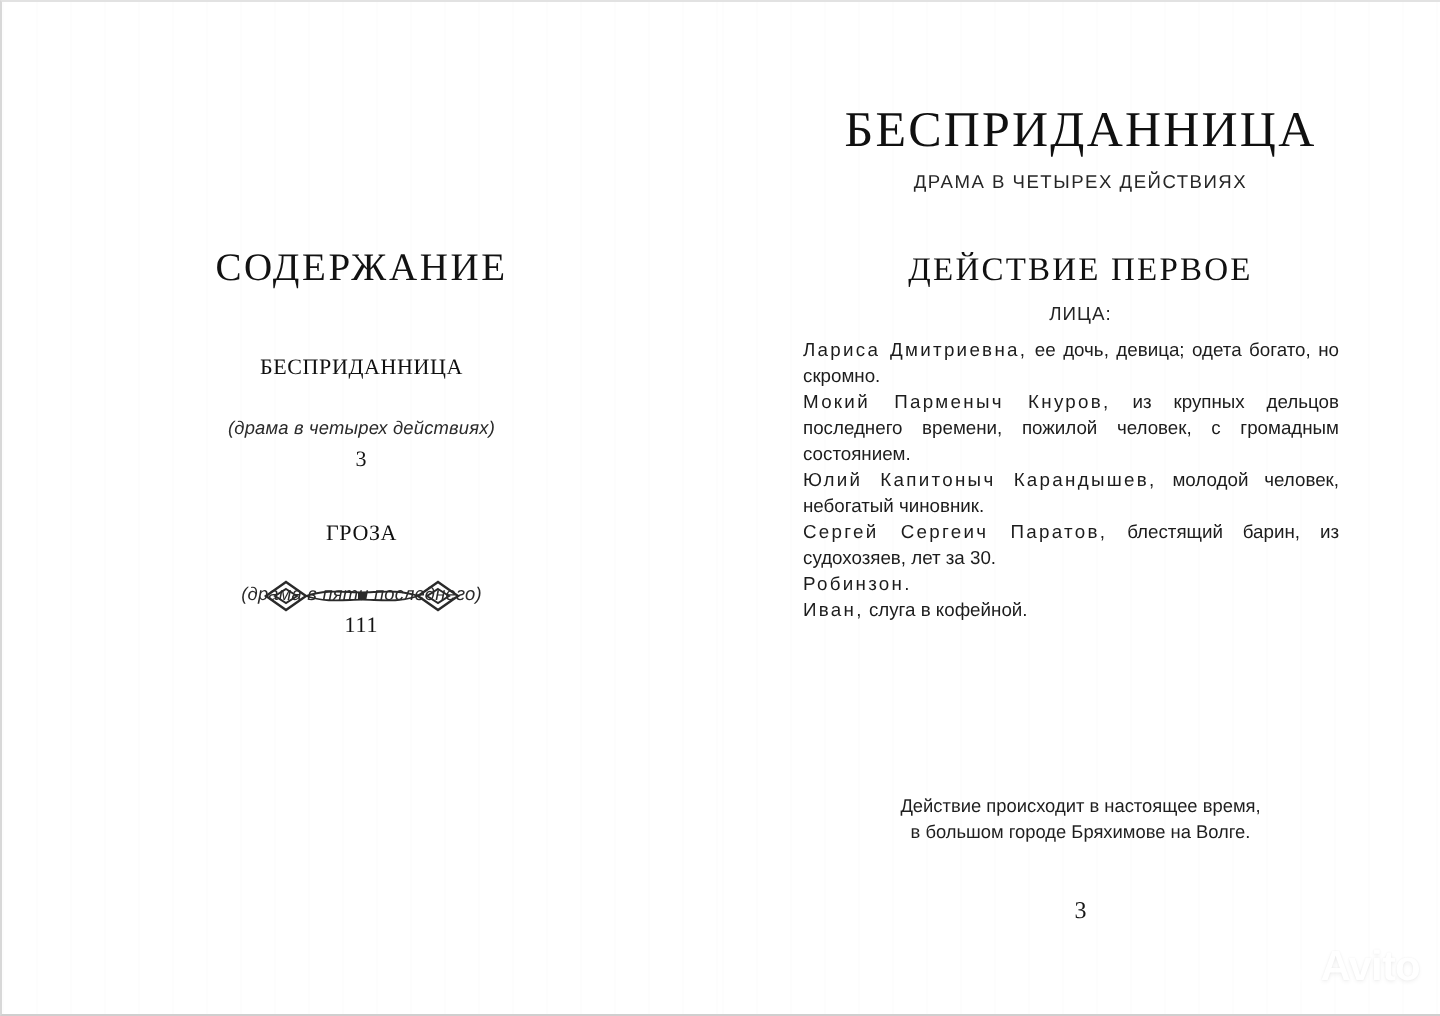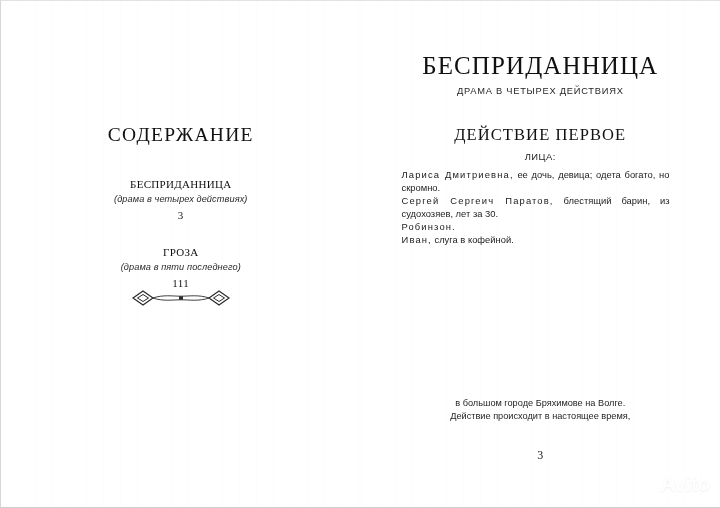--- a/index.html
+++ b/index.html
@@ -73,21 +73,21 @@
     line-height: 1.05;
     font-variant: small-caps;
     text-transform: lowercase;
   }
   .toc-title::first-letter { font-size: 1em; }
   .toc-subtitle {
     font-family: "Liberation Sans", "DejaVu Sans", sans-serif;
     font-size: 9.2px;
     font-style: italic;
     color: #2a2a2a;
-    margin-top: 3px;
+    margin-top: 18px;
     letter-spacing: .1px;
   }
   .toc-page {
     font-size: 11px;
     color: #141414;
     margin-top: 5px;
     letter-spacing: .4px;
   }
 
   
@@ -255,33 +255,39 @@
 
     <div id="act-heading">ДЕЙСТВИЕ ПЕРВОЕ</div>
 
     <div id="cast-label">ЛИЦА:</div>
 
     <div id="cast-list">
       <div class="cast-entry">
         <span class="cast-name">Лариса Дмитриевна,</span><span> ее дочь, девица; одета богато, но скромно.</span>
       </div>
       <div class="cast-entry">
+        <span class="cast-name">Мокий Парменыч Кнуров,</span><span> из крупных дельцов последнего времени, пожилой человек, с громадным состоянием.</span>
+      </div>
+      <div class="cast-entry">
+        <span class="cast-name">Юлий Капитоныч Карандышев,</span><span> молодой человек, небогатый чиновник.</span>
+      </div>
+      <div class="cast-entry">
         <span class="cast-name">Сергей Сергеич Паратов,</span><span> блестящий барин, из судохозяев, лет за 30.</span>
       </div>
       <div class="cast-entry">
         <span class="cast-name">Робинзон.</span><span></span>
       </div>
       <div class="cast-entry">
         <span class="cast-name">Иван,</span><span> слуга в кофейной.</span>
       </div>
     </div>
 
     <div id="stage-note">
+      <div>Действие происходит в настоящее время,</div>
       <div>в большом городе Бряхимове на Волге.</div>
-      <div>Действие происходит в настоящее время,</div>
     </div>
 
     <div id="page-number">3</div>
   </div>
 
 </div>
 
 <div id="watermark">
   <svg width="22" height="22" viewBox="0 0 24 24">
     <circle cx="6.5" cy="7" r="4.2" fill="#ffffff" opacity="0.95"></circle>

